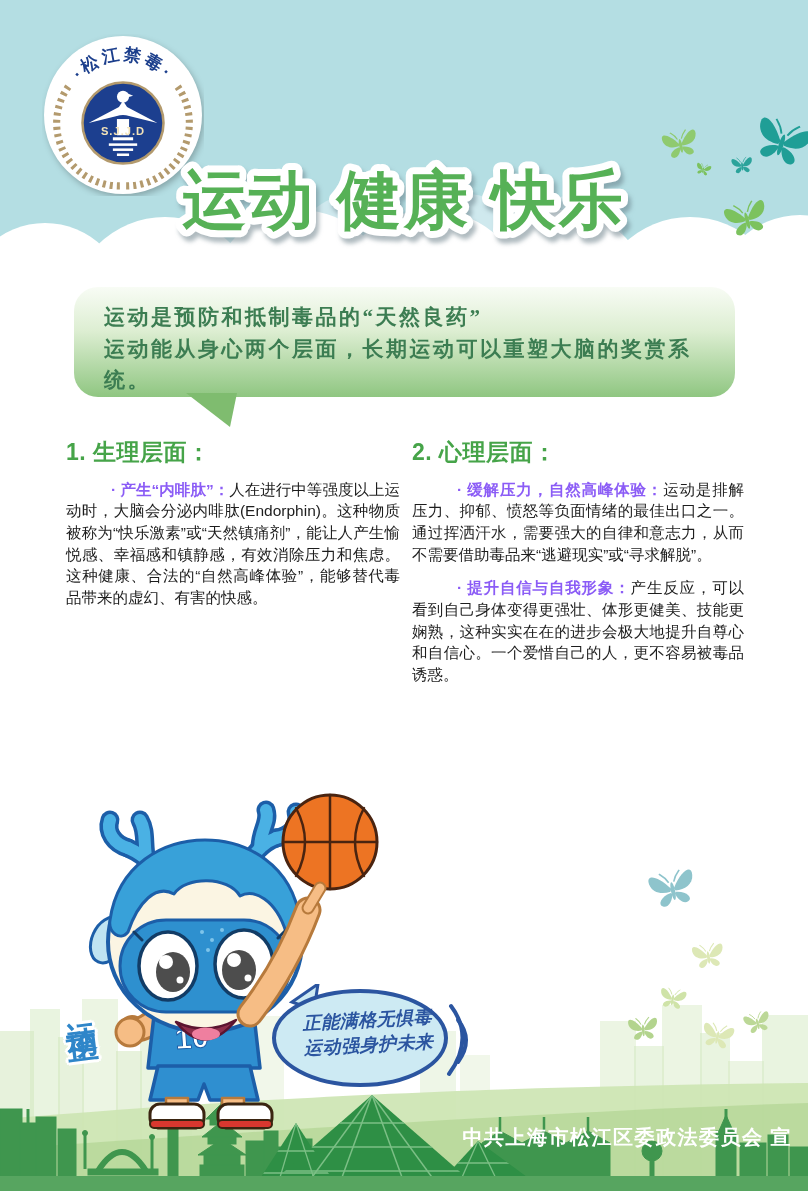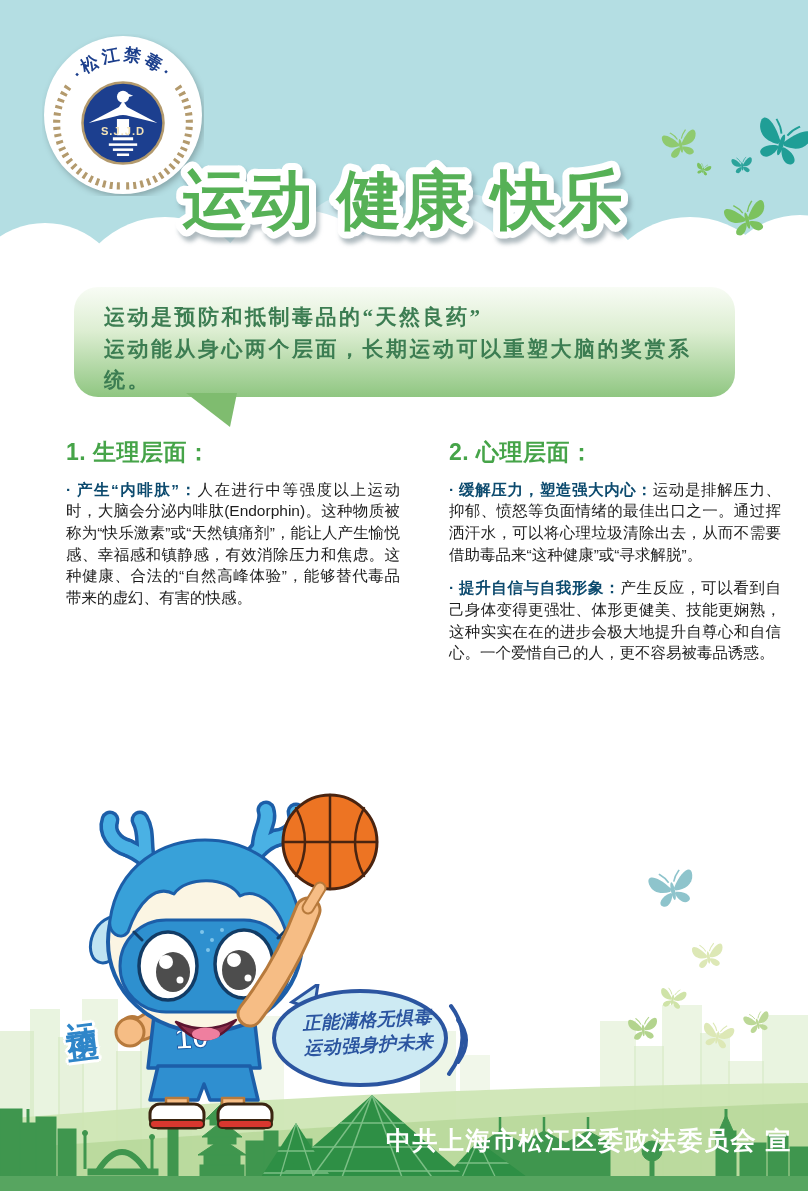--- a/index.html
+++ b/index.html
@@ -21,41 +21,41 @@
     box-sizing:border-box;padding:15px 28px 0 30px;
   }
   #intro-tail{left:180px;top:393px;z-index:2;}
   .intro-line{
     font-family:"Liberation Serif","DejaVu Serif",serif;
     color:#3c7d52;font-size:21px;letter-spacing:2.5px;line-height:1.5;font-weight:600;
   }
   
   .col{position:absolute;top:436px;z-index:2;}
   #col-left{left:66px;width:334px;}
-  #col-right{left:449px;width:332px;}
+  #col-right{left:412px;width:332px;}
   .h-line{color:#46a449;font-size:23px;font-weight:700;line-height:1.42;letter-spacing:.5px;}
   .col .bullets{margin-top:10px;}
   .bullet{margin:0 0 12px 0;font-size:15.5px;line-height:1.4;color:#1d1d1d;text-align:justify;}
-  .bullet b{color:#0c4a6e;}
+  .bullet b{color:#8b5cf6;margin-left:45px;}
   
   #mascot{left:52px;top:782px;width:335px;height:350px;z-index:3;}
   #mascot-name{
     left:56px;top:996px;z-index:4;writing-mode:vertical-rl;text-orientation:upright;
     font-size:31px;font-weight:900;color:#2f86c9;letter-spacing:7px;transform:rotate(-7deg);
     text-shadow:-3px 0 #fff,3px 0 #fff,0 -3px #fff,0 3px #fff,-2px -2px #fff,2px 2px #fff,-2px 2px #fff,2px -2px #fff;
   }
   #mascot-bubble-svg{left:268px;top:984px;z-index:4;}
   #mascot-bubble-text{
     left:288px;top:1008px;width:160px;z-index:5;text-align:center;transform:rotate(-3deg);
     color:#2b55a0;font-size:18px;font-weight:800;font-style:italic;line-height:1.4;letter-spacing:.5px;
   }
   
   #cityscape{left:0;top:991px;z-index:1;}
   #footer-credit{
-    right:16px;top:1124px;z-index:6;color:#fff;font-size:25px;font-weight:600;
+    right:16px;top:1124px;z-index:6;color:#fff;font-size:20px;font-weight:600;
     letter-spacing:1.5px;white-space:nowrap;
   }
 </style>
 </head>
 <body>
 
 <div id="poster">
 
   <div class="abs" id="sky"></div>
 
@@ -165,21 +165,21 @@
   <div class="col" id="col-left">
     <div class="h-line">1. 生理层面：</div>
     <div class="bullets">
       <p class="bullet"><b>· 产生“内啡肽”：</b><span>人在进行中等强度以上运动时，大脑会分泌内啡肽(Endorphin)。这种物质被称为“快乐激素”或“天然镇痛剂”，能让人产生愉悦感、幸福感和镇静感，有效消除压力和焦虑。这种健康、合法的“自然高峰体验”，能够替代毒品带来的虚幻、有害的快感。</span></p>
     </div>
   </div>
 
   <div class="col" id="col-right">
     <div class="h-line">2. 心理层面：</div>
     <div class="bullets">
-      <p class="bullet"><b>· 缓解压力，塑造强大内心：</b><span>运动是排解压力、抑郁、愤怒等负面情绪的最佳出口之一。通过挥洒汗水，可以将心理垃圾清除出去，从而不需要借助毒品来“这种健康”或“寻求解脱”。</span></p>
+      <p class="bullet"><b>· 缓解压力，自然高峰体验：</b><span>运动是排解压力、抑郁、愤怒等负面情绪的最佳出口之一。通过挥洒汗水，需要强大的自律和意志力，从而不需要借助毒品来“逃避现实”或“寻求解脱”。</span></p>
       <p class="bullet"><b>· 提升自信与自我形象：</b><span>产生反应，可以看到自己身体变得更强壮、体形更健美、技能更娴熟，这种实实在在的进步会极大地提升自尊心和自信心。一个爱惜自己的人，更不容易被毒品诱惑。</span></p>
     </div>
   </div>
 
   <svg class="abs" id="cityscape" width="808" height="200" viewBox="0 0 808 200">
     <g fill="#cfe6ba">
       <rect x="0" y="40" width="34" height="160" opacity=".5"></rect>
         <rect x="30" y="18" width="30" height="182" opacity=".45"></rect>
       <rect x="58" y="46" width="26" height="154" opacity=".5"></rect>
         <rect x="82" y="8" width="36" height="192" opacity=".4"></rect>

